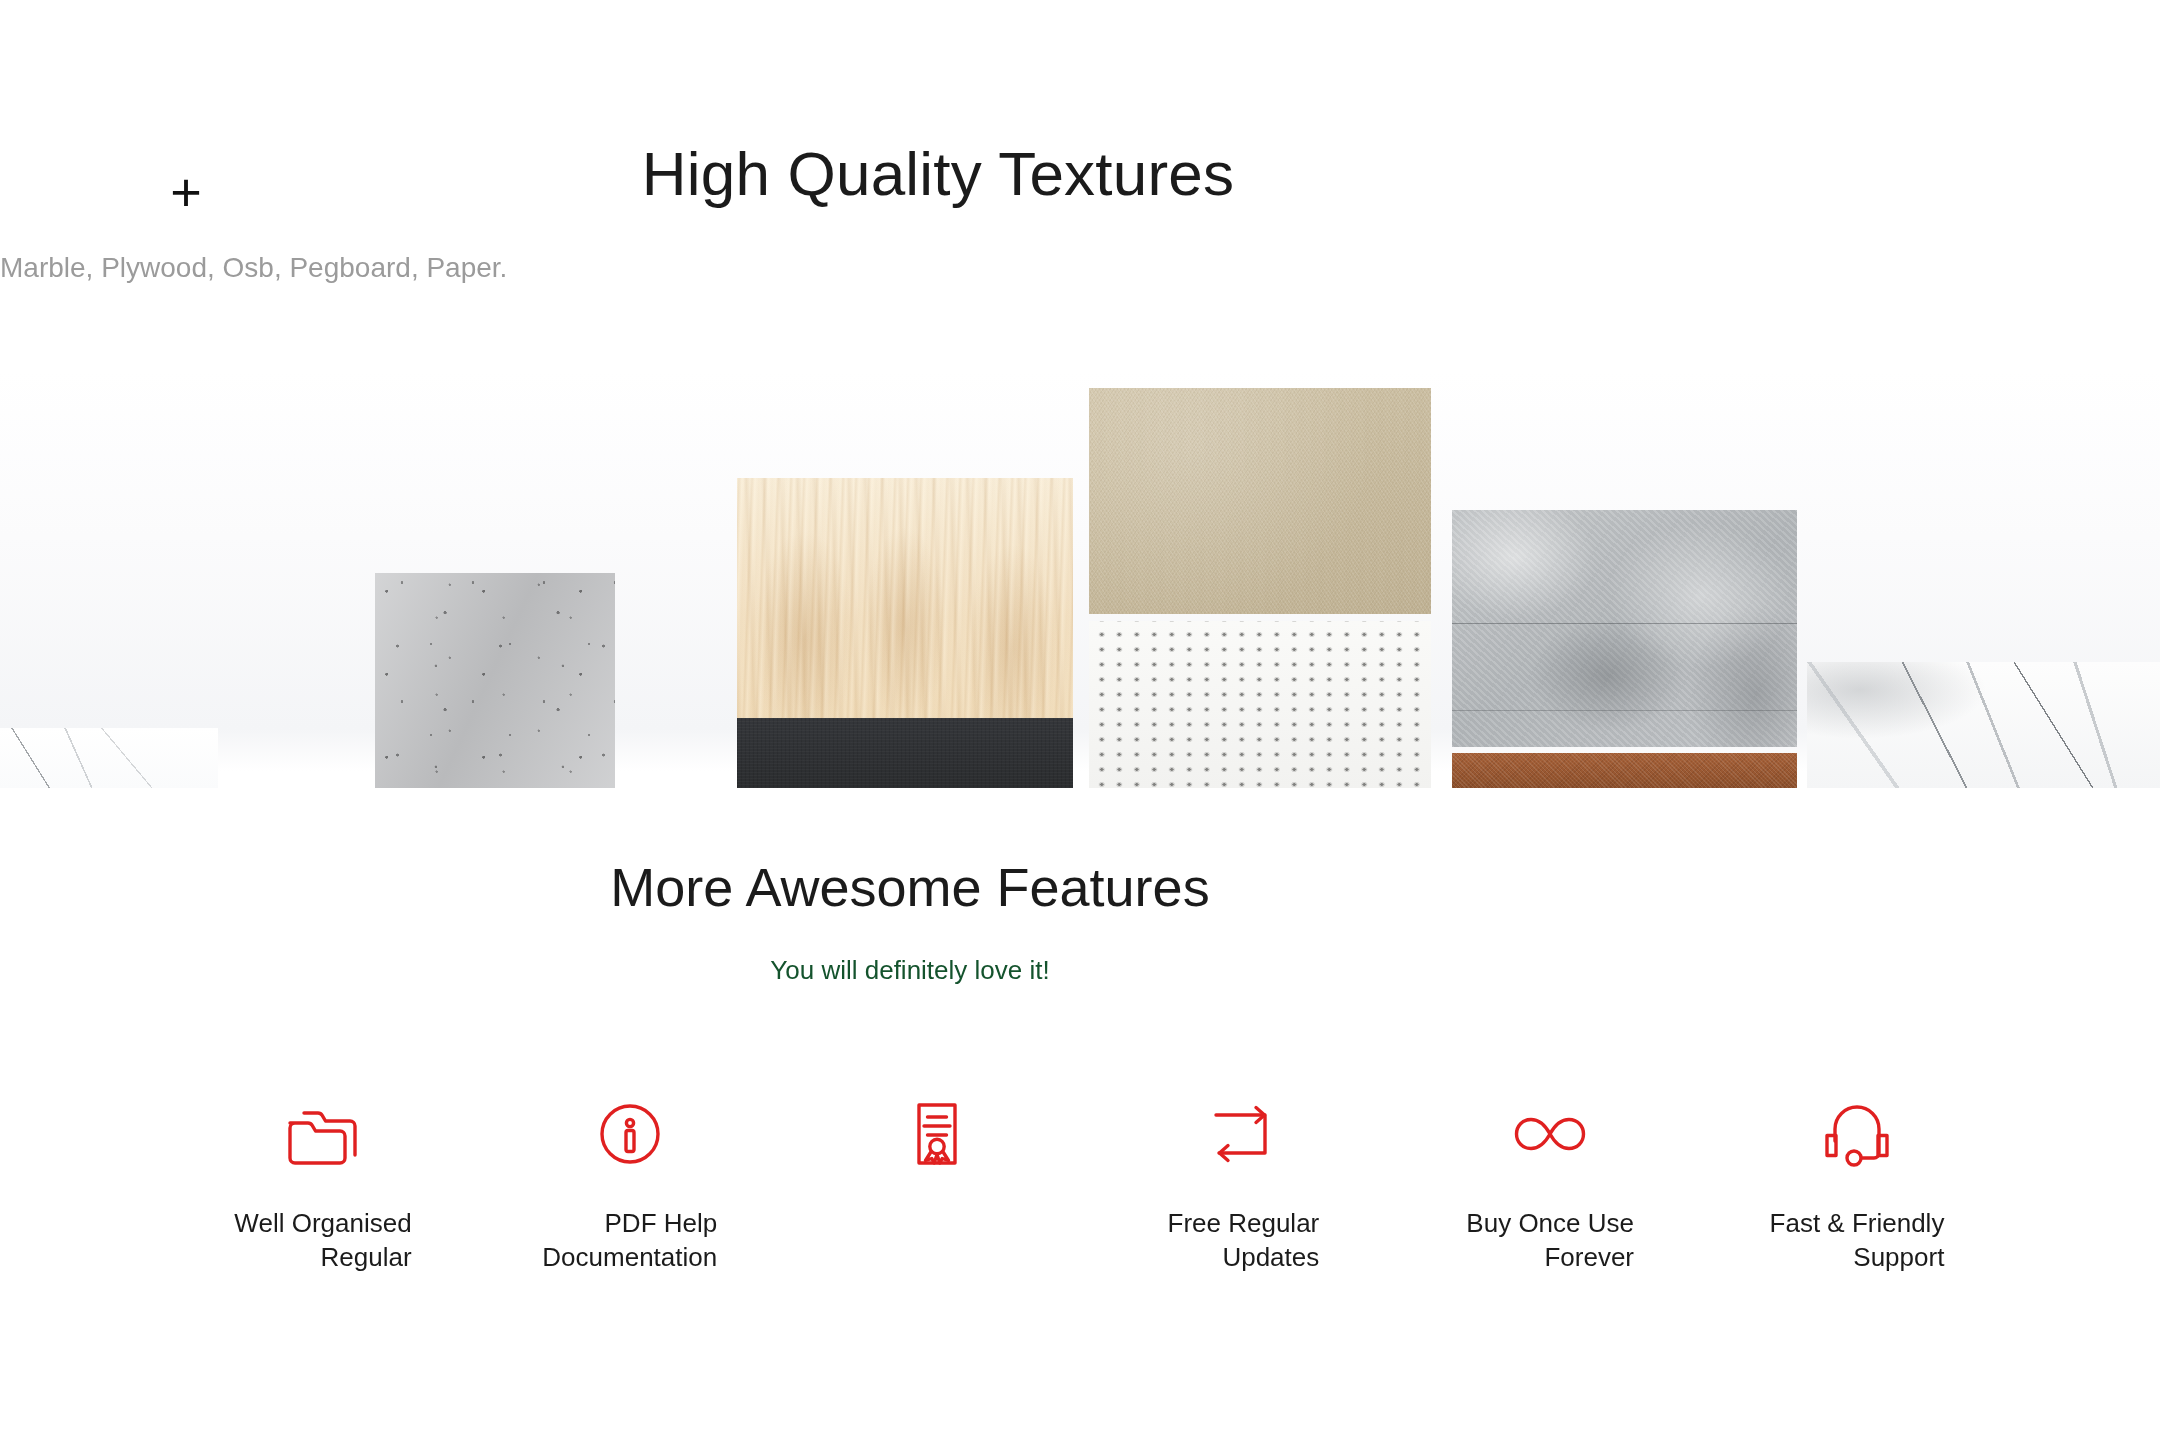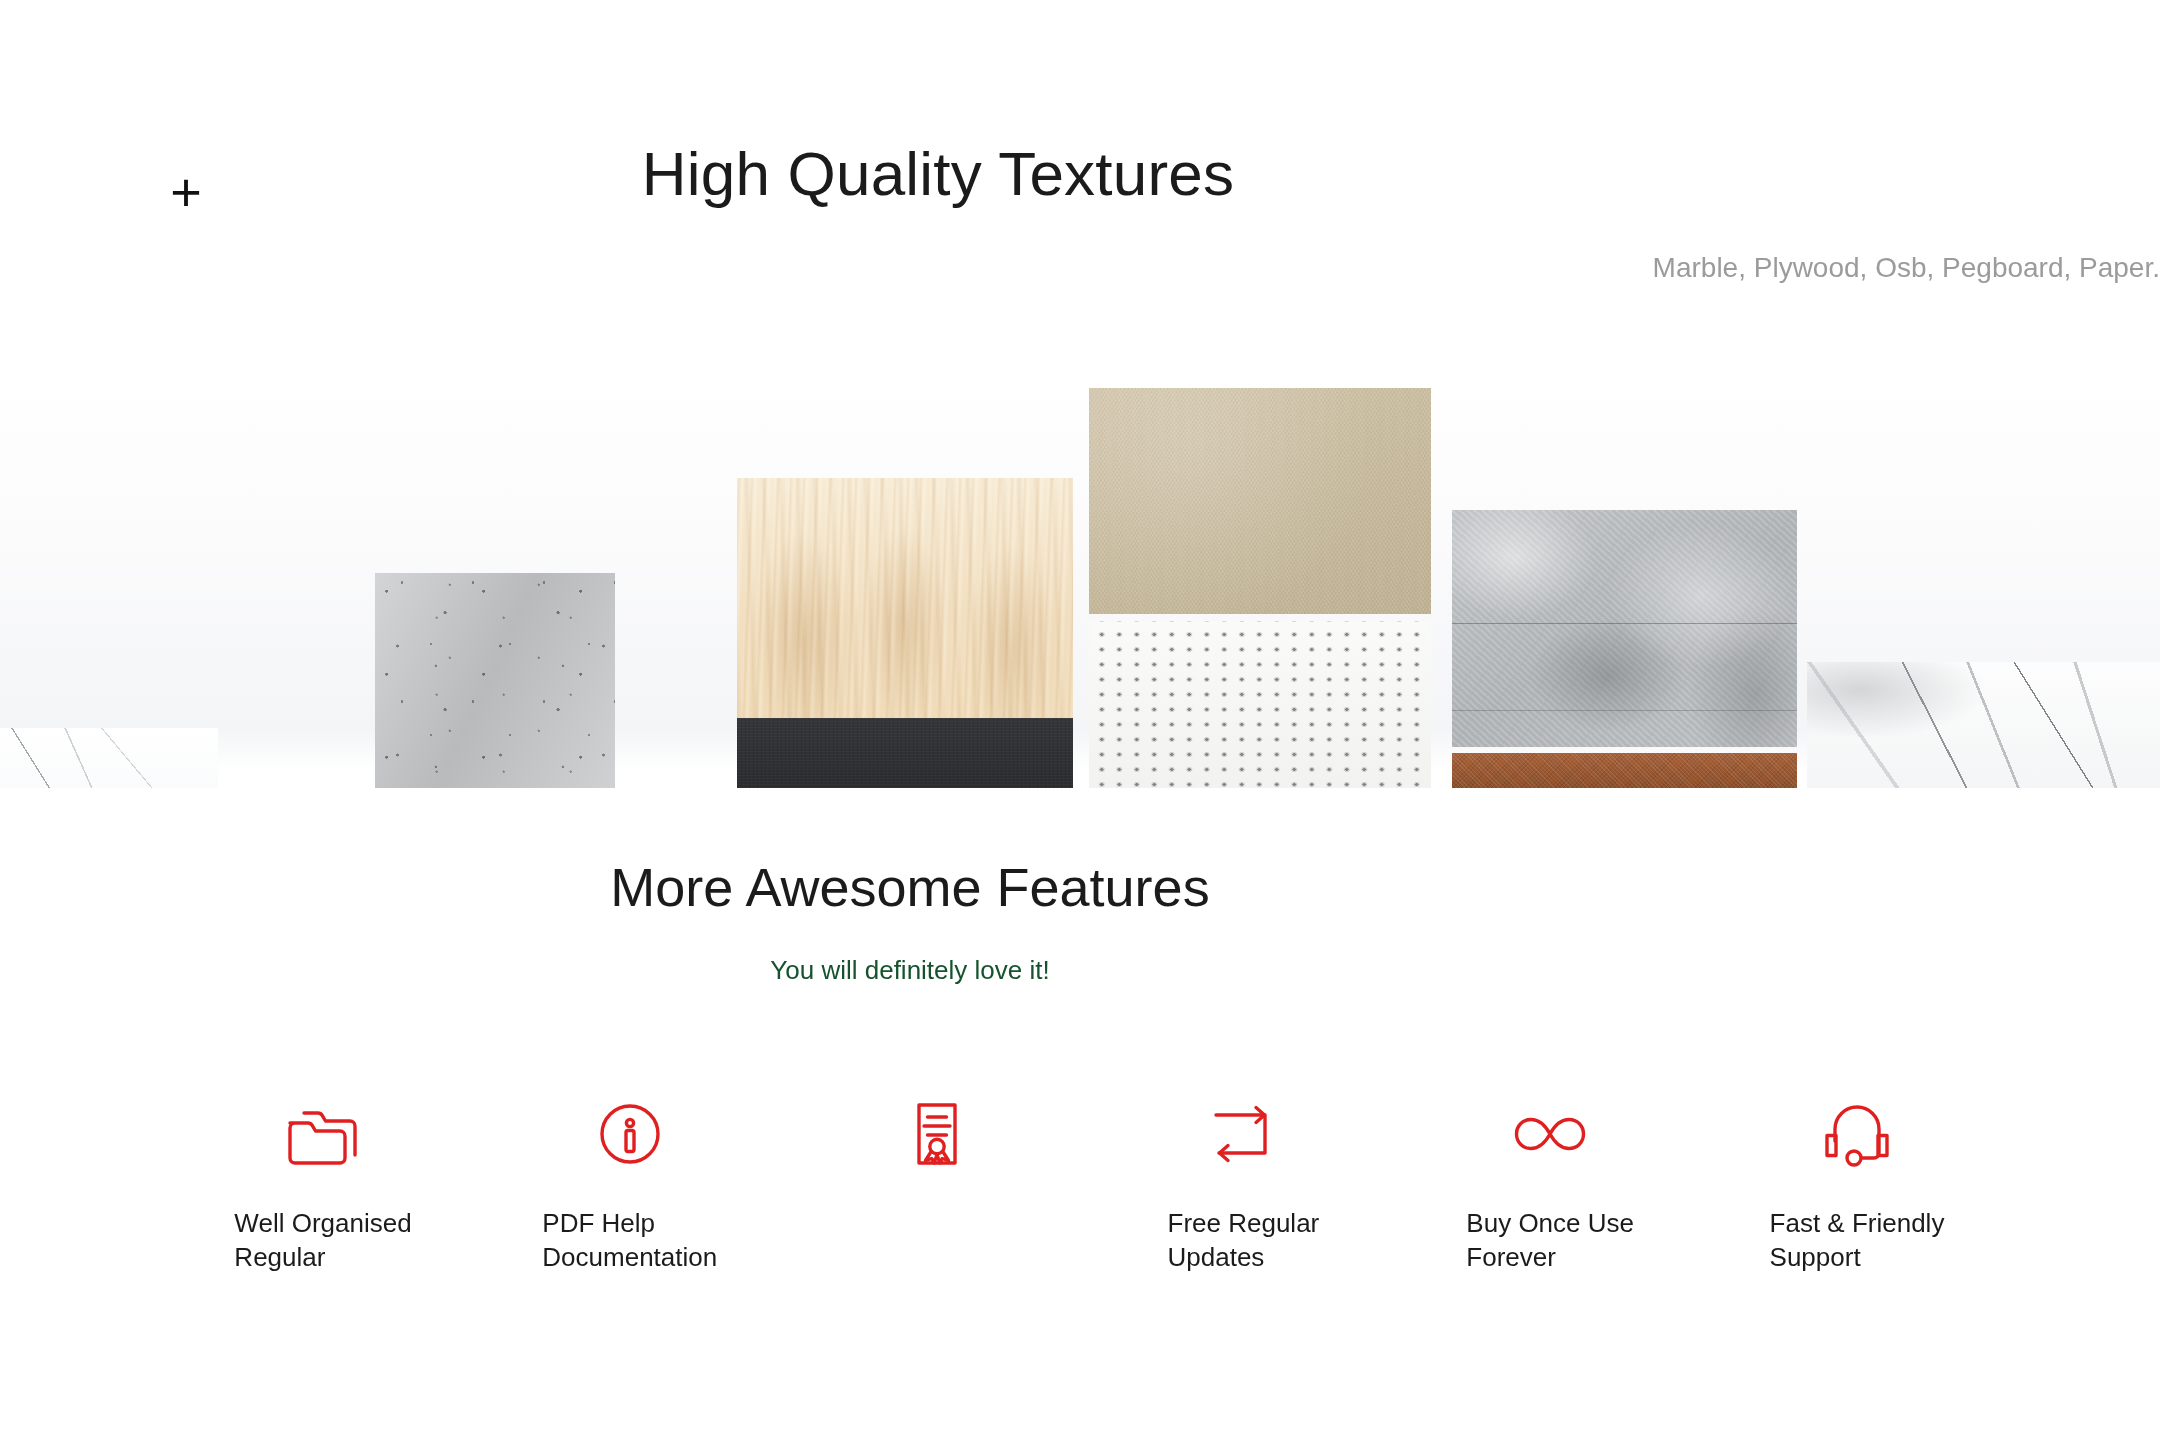--- a/index.html
+++ b/index.html
@@ -47,21 +47,21 @@
     font-weight: 400;
     letter-spacing: 0.2px;
     color: #1b1b1b;
     line-height: 1.1;
   }
   .hero-sub {
     position: absolute;
     top: 252px;
     left: 0;
     width: 2160px;
-    text-align: right;
+    text-align: left;
     font-size: 28px;
     font-weight: 400;
     color: #9b9b9b;
   }
 
   
   .texture-band {
     position: absolute;
     left: 0;
     top: 370px;
@@ -230,21 +230,21 @@
     cursor: pointer;
   }
   .feature-icon {
     height: 92px;
     display: flex;
     align-items: center;
     justify-content: center;
   }
   .feature-label {
     margin-top: 26px;
-    text-align: left;
+    text-align: right;
     font-size: 26px;
     line-height: 1.32;
     color: #1b1b1b;
     max-width: 240px;
   }
 </style>
 </head>
 <body>
 
 <div class="hero">

